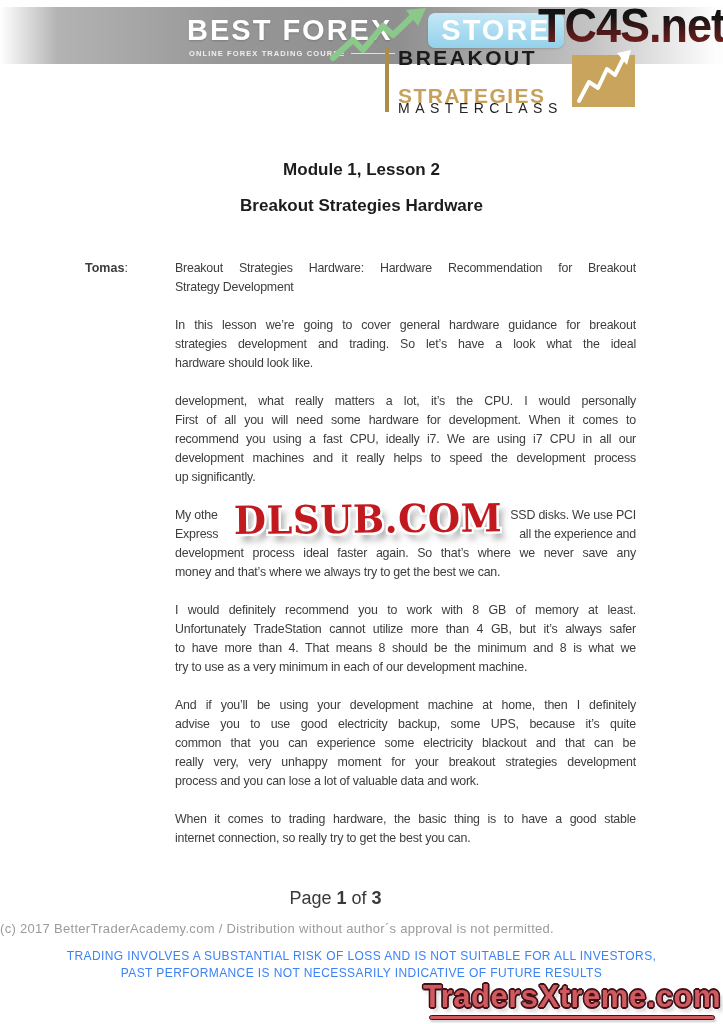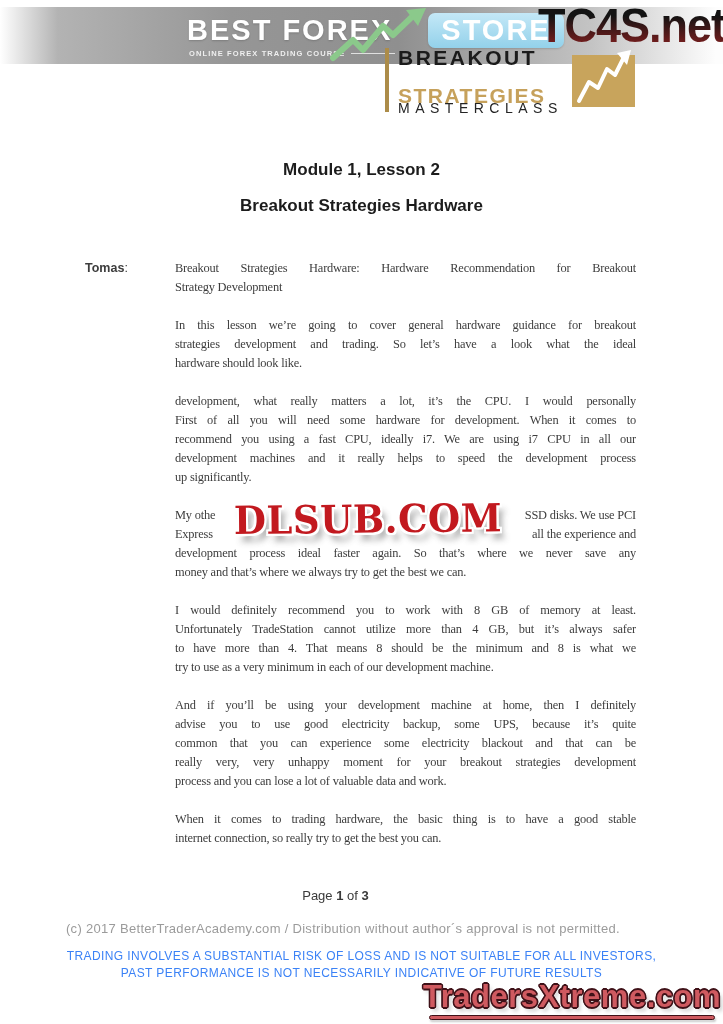--- a/index.html
+++ b/index.html
@@ -46,40 +46,40 @@
 
   
   .title1,.title2{position:absolute;left:0;width:723px;text-align:center;font-size:17px;font-weight:bold;color:#1c1c1c;}
   .title1{top:160px;}
   .title2{top:196px;}
 
   
   .speaker{position:absolute;left:85px;top:259px;font-size:12.5px;line-height:19px;color:#3d3d3d;}
   .speaker b{font-weight:bold;}
   .transcript{position:absolute;left:175px;top:259px;width:461px;font-size:12.4px;letter-spacing:-0.2px;color:#3d3d3d;}
-  .para{margin:0 0 19px 0;font-family:Liberation Serif, serif;}
+  .para{margin:0 0 19px 0;}
   .jl{line-height:19px;height:19px;overflow:hidden;text-align:justify;text-align-last:justify;}
   .ll{line-height:19px;height:19px;overflow:hidden;text-align:left;}
   .fl{display:flex;justify-content:space-between;line-height:19px;height:19px;}
 
   
   .dlsub{
     position:absolute;left:222px;top:499px;width:292px;text-align:center;
     font-family:"DejaVu Serif",serif;font-weight:bold;font-size:37px;line-height:40px;
     color:#c2191f;letter-spacing:0.5px;transform:scaleY(1.05) rotate(-0.6deg);
     text-shadow:
       -2px 0 0 #ffffff,2px 0 0 #ffffff,0 -2px 0 #ffffff,0 2px 0 #ffffff,
       -2px -2px 0 #ffffff,2px 2px 0 #ffffff,-2px 2px 0 #ffffff,2px -2px 0 #ffffff,
       5px 7px 6px rgba(60,60,60,.45);
   }
 
   
-  .page-line{position:absolute;left:0;top:888px;width:671px;text-align:center;font-size:13px;color:#3a3a3a;}
+  .page-line{position:absolute;left:0;top:888px;width:671px;text-align:center;font-size:18px;color:#3a3a3a;}
   .page-line .num{font-weight:bold;}
-  .copyright{position:absolute;left:0;top:921px;width:620px;text-align:right;font-size:13px;color:#9b9b9b;letter-spacing:0.3px;}
+  .copyright{position:absolute;left:0;top:921px;width:620px;text-align:left;font-size:13px;color:#9b9b9b;letter-spacing:0.3px;}
   .disclaimer{position:absolute;left:0;top:948px;width:723px;text-align:center;font-size:12px;line-height:17px;color:#3b82f6;letter-spacing:0.4px;}
   .tradersx{
     position:absolute;right:2px;top:980px;text-align:center;
     font-size:31px;font-weight:bold;letter-spacing:0.5px;color:#cf5a60;line-height:34px;
     text-shadow:
       -1.6px 0 0 #3f1118,1.6px 0 0 #3f1118,0 -1.6px 0 #3f1118,0 1.6px 0 #3f1118,
       -1.2px -1.2px 0 #3f1118,1.2px 1.2px 0 #3f1118,-1.2px 1.2px 0 #3f1118,1.2px -1.2px 0 #3f1118,
       0 0 6px rgba(255,255,255,.95),3px 4px 4px rgba(0,0,0,.25);
   }
   .tradersx-underline{

